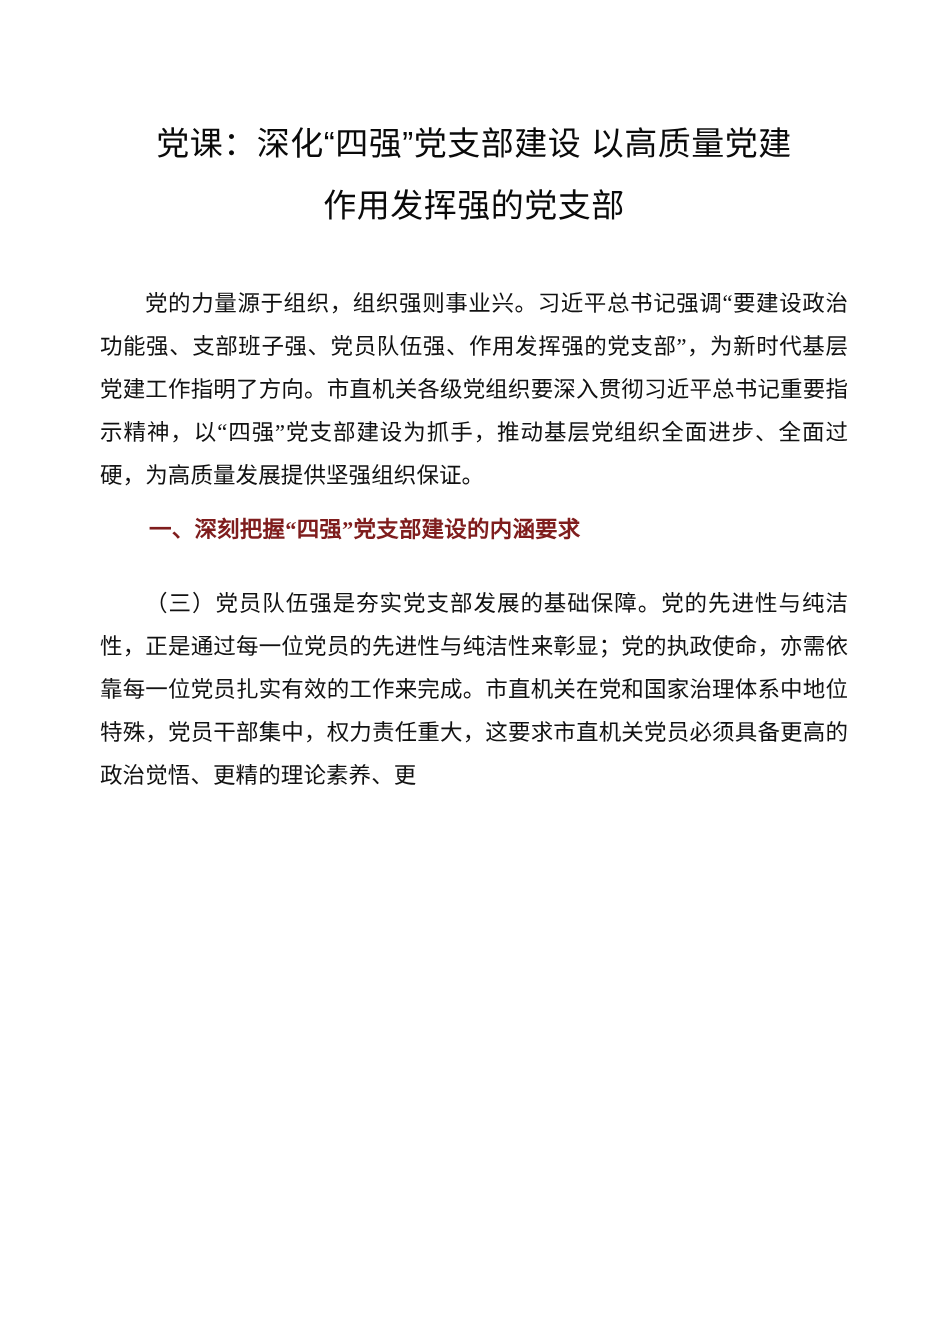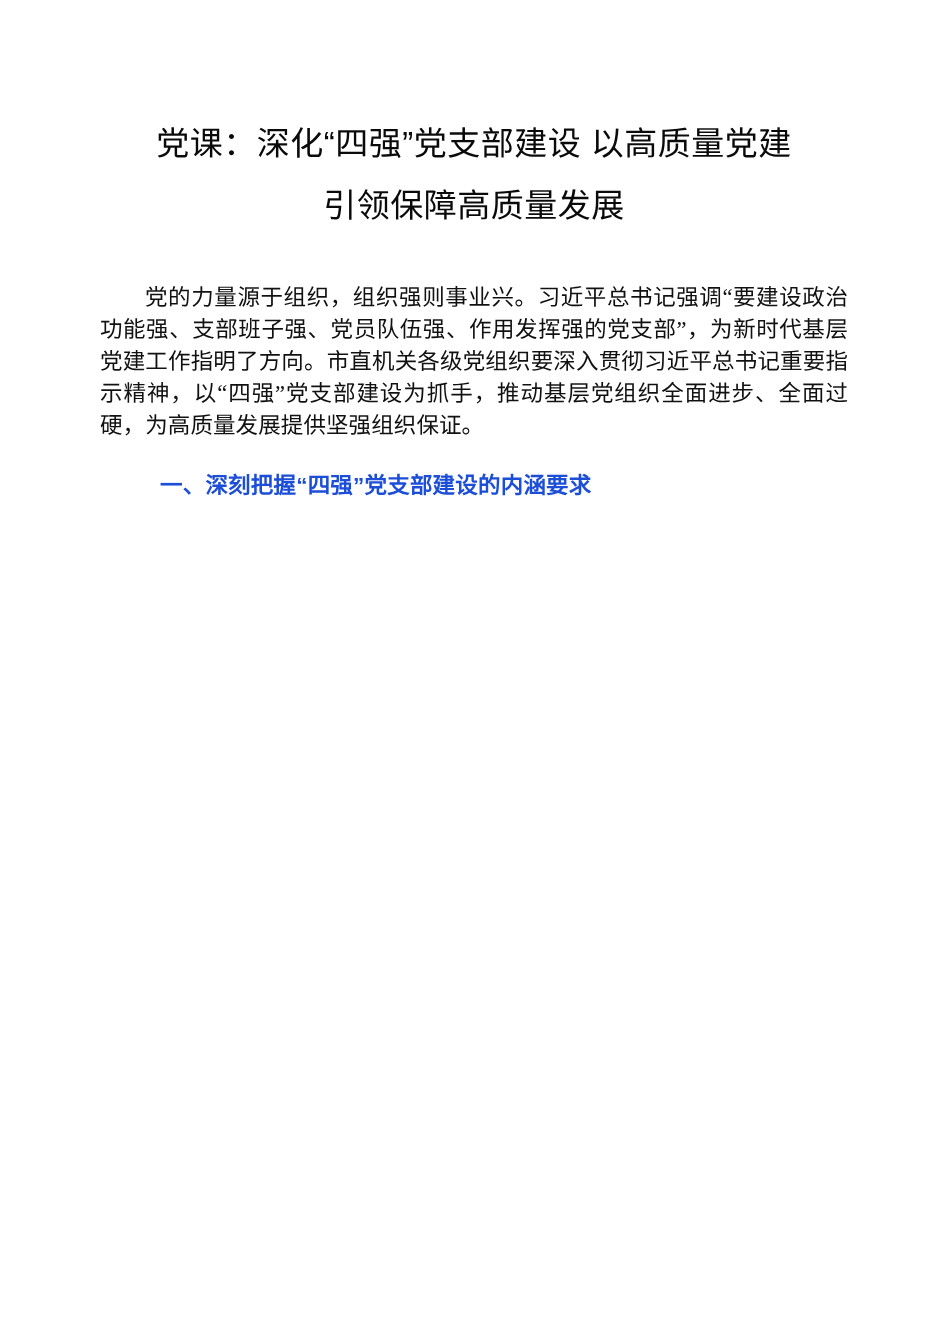--- a/index.html
+++ b/index.html
@@ -41,72 +41,73 @@
     display: block;
     white-space: nowrap;
   }
   .doc-title .title-line-2 {
     letter-spacing: 0.5px;
   }
 
   
   .para {
     font-size: 22.5px;
-    line-height: 32px;
+    line-height: 43px;
     text-align: justify;
     text-align-last: left;
     text-justify: inter-character;
     margin: 0;
     letter-spacing: 0.1px;
     color: #111111;
   }
   .para.indent {
     text-indent: 2em;
   }
 
   
   .section-heading {
-    font-family: Liberation Sans, sans-serif;
+    font-family: Liberation Serif, serif;
     font-weight: bold;
     font-size: 22.5px;
     line-height: 31.6px;
     text-indent: 2em;
-    margin: 15px;
+    margin: 4px;
     letter-spacing: 0.2px;
-    color: #1d4ed8;
+    color: #7f1d1d;
   }
 
   
   .gap-intro   { height: 45px; }
   .gap-before-h{ height: 13px; }
   .gap-after-h { height: 10px; }
   .gap-para    { height: 11px; }
 </style>
 </head>
 <body>
 
 <div class="page">
   <div class="doc-body">
 
     <h1 class="doc-title">
       <span class="title-line title-line-1">党课：深化“四强”党支部建设 以高质量党建</span>
-      <span class="title-line title-line-2">引领保障高质量发展</span>
+      <span class="title-line title-line-2">作用发挥强的党支部</span>
     </h1>
 
     <div class="gap-intro"></div>
 
     <p class="para indent">党的力量源于组织，组织强则事业兴。习近平总书记强调“要建设政治功能强、支部班子强、党员队伍强、作用发挥强的党支部”，为新时代基层党建工作指明了方向。市直机关各级党组织要深入贯彻习近平总书记重要指示精神，以“四强”党支部建设为抓手，推动基层党组织全面进步、全面过硬，为高质量发展提供坚强组织保证。</p>
 
     <div class="gap-before-h"></div>
 
     <h2 class="section-heading">一、深刻把握“四强”党支部建设的内涵要求</h2>
 
     <div class="gap-after-h"></div>
 
 
     <div class="gap-para"></div>
 
 
     <div class="gap-para"></div>
 
+    <p class="para indent">（三）党员队伍强是夯实党支部发展的基础保障。党的先进性与纯洁性，正是通过每一位党员的先进性与纯洁性来彰显；党的执政使命，亦需依靠每一位党员扎实有效的工作来完成。市直机关在党和国家治理体系中地位特殊，党员干部集中，权力责任重大，这要求市直机关党员必须具备更高的政治觉悟、更精的理论素养、更</p>
 
   </div>
 </div>
 
 </body></html>

